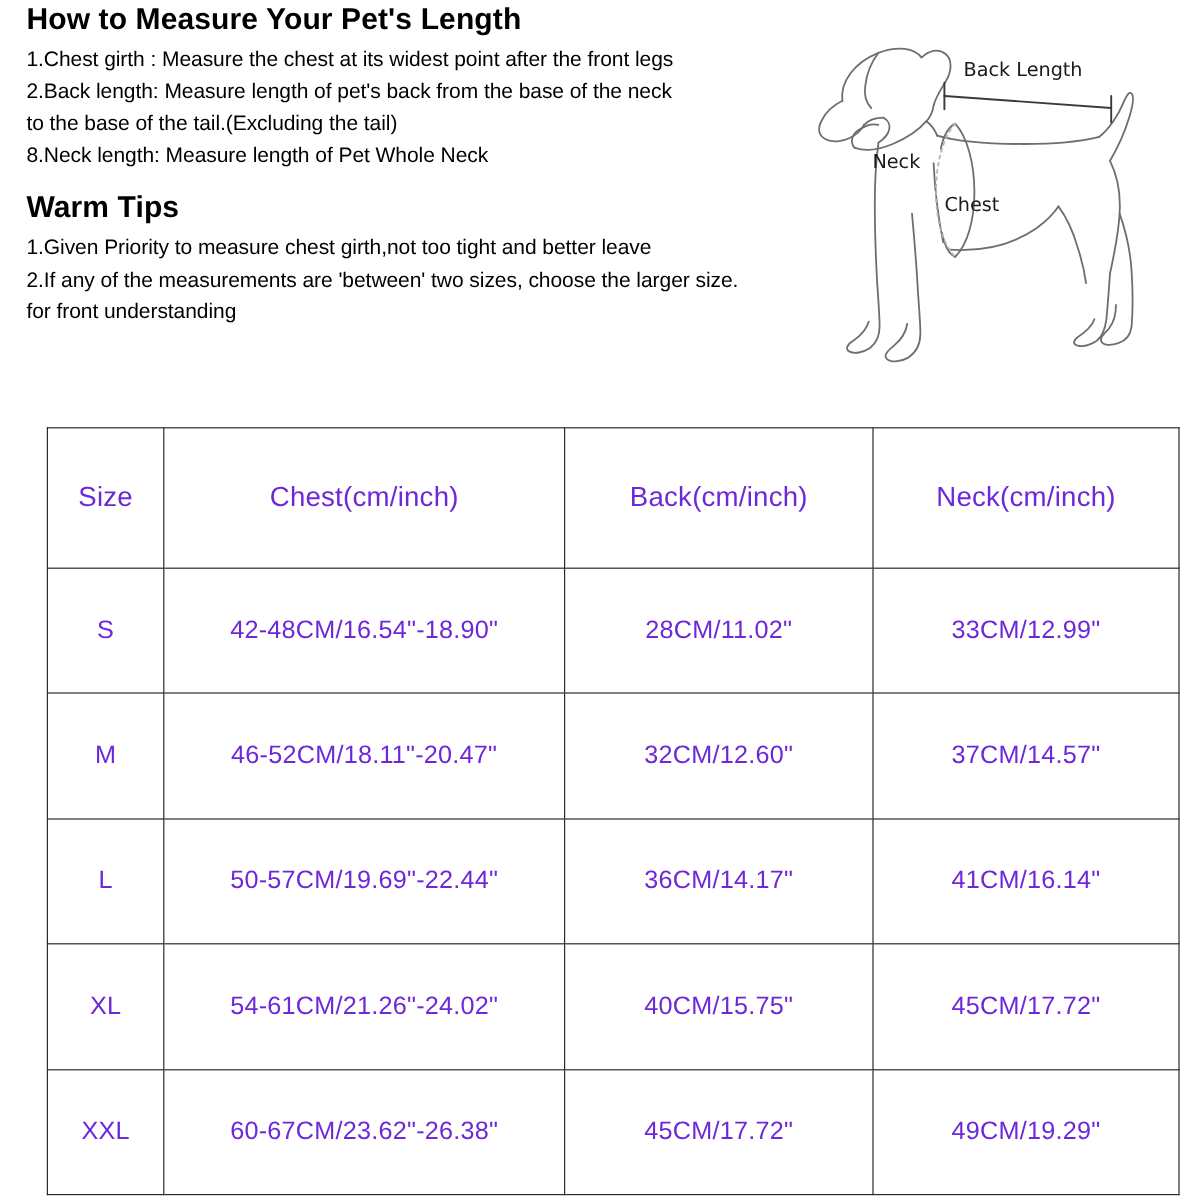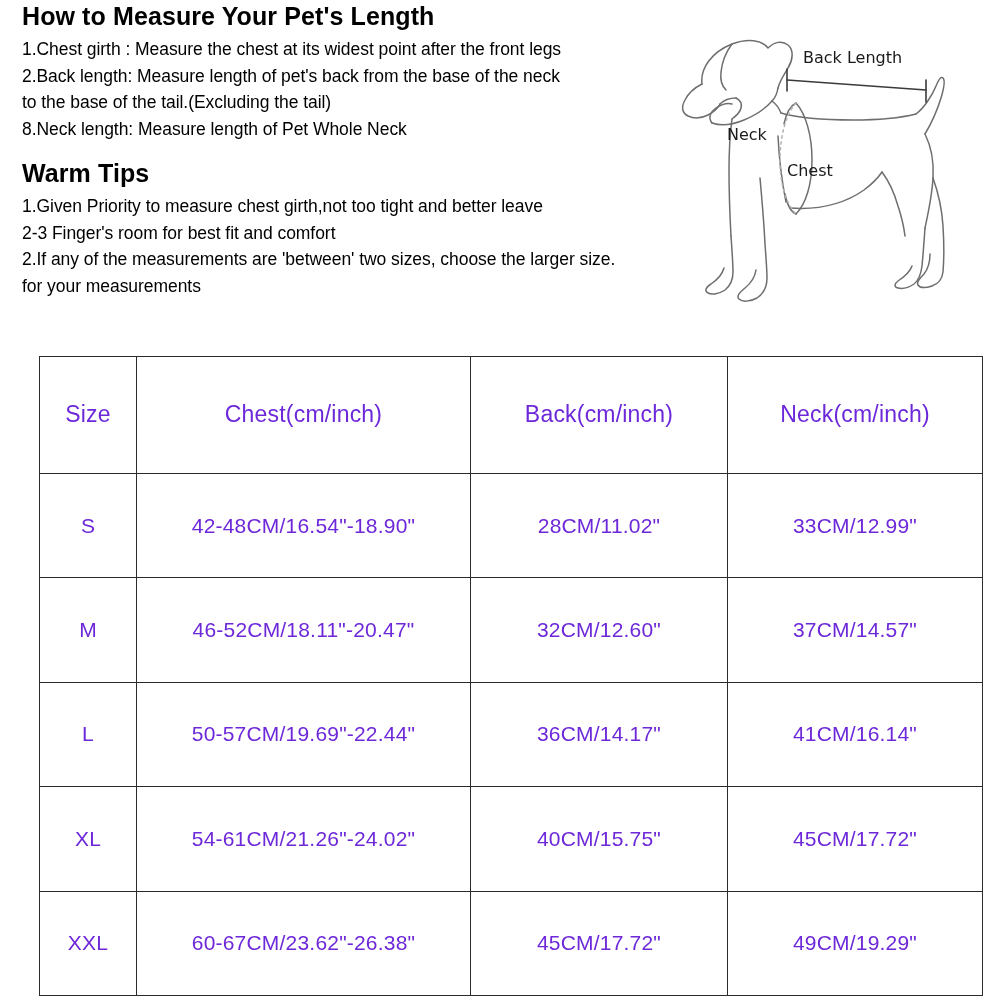--- a/index.html
+++ b/index.html
@@ -60,23 +60,22 @@
     <h1 class="sec-title">How to Measure Your Pet's Length</h1>
 
     <p class="tip-line">1.Chest girth : Measure the chest at its widest point after the front legs</p>
     <p class="tip-line">2.Back length: Measure length of pet's back from the base of the neck</p>
     <p class="tip-line">to the base of the tail.(Excluding the tail)</p>
     <p class="tip-line">8.Neck length: Measure length of Pet Whole Neck</p>
 
     <h1 class="sec-title second">Warm Tips</h1>
 
     <p class="tip-line">1.Given Priority to measure chest girth,not too tight and better leave</p>
-    <p class="tip-line">2-3 Finger's room for best fit and comfort</p>
     <p class="tip-line">2.If any of the measurements are 'between' two sizes, choose the larger size.</p>
-    <p class="tip-line">for your measurements</p>
+    <p class="tip-line">for front understanding</p>
   </div>
 
   <div class="diagram">
     <svg viewBox="0 0 353 330" xmlns="http://www.w3.org/2000/svg">
       <g fill="none" stroke="#6e6e6e" stroke-width="1.5" stroke-linecap="round" stroke-linejoin="round">
 
         <path d="M54,66 C52,50 64,34 84,26 C100,20 114,22 120,30
                  C126,24 134,22 140,27 C146,32 145,42 140,50
                  C136,57 132,62 130,70"></path>
         <path d="M130,70 C129,76 127,80 124,83"></path>

